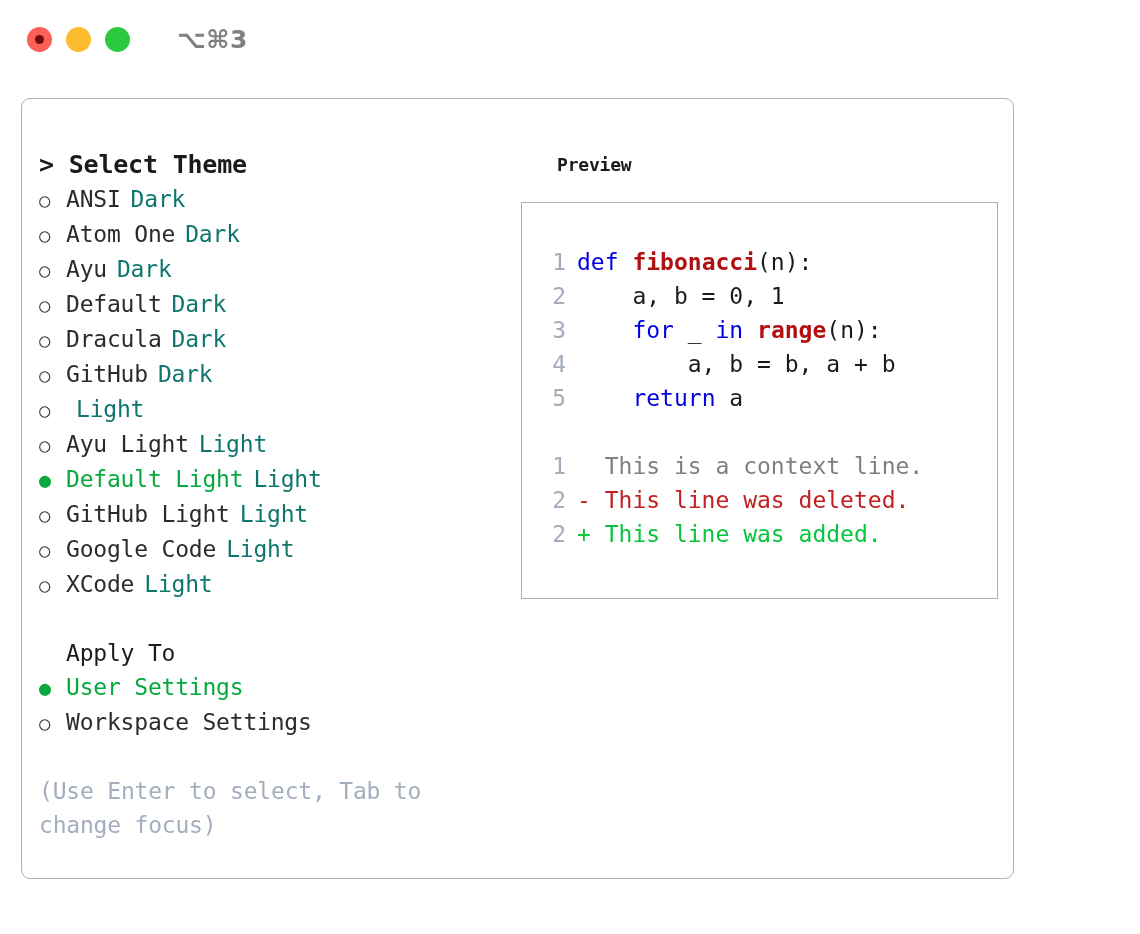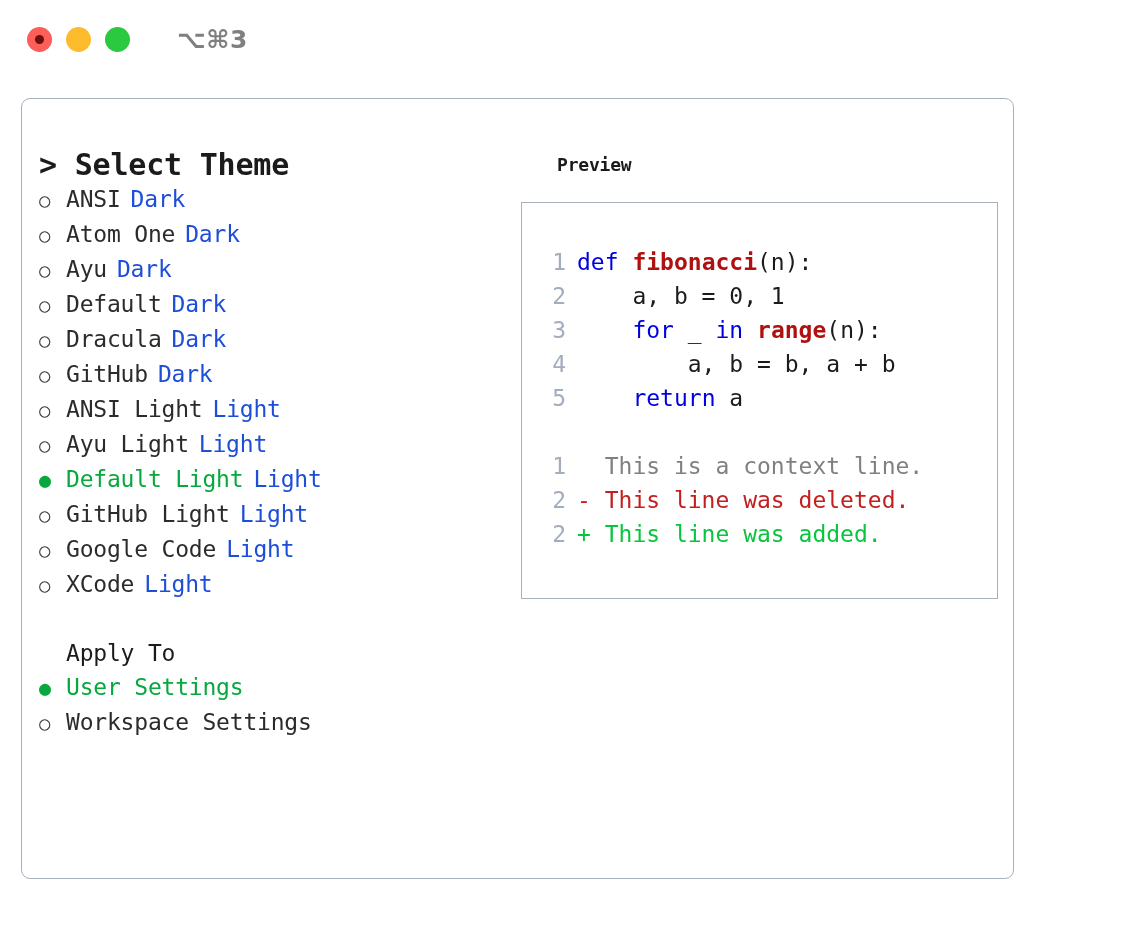--- a/index.html
+++ b/index.html
@@ -83,21 +83,21 @@
     display: flex;
   }
 
   
   .left-col {
     width: 462px;
     flex: 0 0 462px;
     padding-top: 11px;
   }
   .heading {
-    font-size: 30px;
+    font-size: 25px;
     font-weight: bold;
     color: #1b1b1b;
     line-height: 34px;
     white-space: pre;
     letter-spacing: -0.2px;
   }
   .opt-row {
     display: flex;
     align-items: baseline;
     line-height: 34px;
@@ -112,21 +112,21 @@
     line-height: 34px;
     color: #3d3d3d;
   }
   .marker.sel {
     color: #07a83e;
     font-size: 20px;
   }
   .opt-label { color: #2b2b2b; text-align: right; }
   .opt-row.selected .opt-label { color: #07a83e; }
   .opt-tag {
-    color: #1d4ed8;
+    color: #0f766e;
     margin-left: 10px;
     text-align: right;
   }
   .section-gap { height: 34px; }
   .subheading {
     font-size: 23px;
     color: #1b1b1b;
     line-height: 34px;
     padding-left: 27px;
     white-space: pre;
@@ -209,37 +209,38 @@
       <div class="left-col">
         <div class="heading">&gt; Select Theme</div>
 
         <div id="theme-list">
             <div class="opt-row"><span class="marker">○</span><span class="opt-label">ANSI</span><span class="opt-tag">Dark</span></div>
             <div class="opt-row"><span class="marker">○</span><span class="opt-label">Atom One</span><span class="opt-tag">Dark</span></div>
             <div class="opt-row"><span class="marker">○</span><span class="opt-label">Ayu</span><span class="opt-tag">Dark</span></div>
             <div class="opt-row"><span class="marker">○</span><span class="opt-label">Default</span><span class="opt-tag">Dark</span></div>
             <div class="opt-row"><span class="marker">○</span><span class="opt-label">Dracula</span><span class="opt-tag">Dark</span></div>
             <div class="opt-row"><span class="marker">○</span><span class="opt-label">GitHub</span><span class="opt-tag">Dark</span></div>
-            <div class="opt-row"><span class="marker">○</span><span class="opt-label">ANSI Light</span><span class="opt-tag">Light</span></div>
+            <div class="opt-row"><span class="marker">○</span><span class="opt-tag">Light</span></div>
             <div class="opt-row"><span class="marker">○</span><span class="opt-label">Ayu Light</span><span class="opt-tag">Light</span></div>
             <div class="opt-row selected"><span class="marker sel">●</span><span class="opt-label">Default Light</span><span class="opt-tag">Light</span></div>
             <div class="opt-row"><span class="marker">○</span><span class="opt-label">GitHub Light</span><span class="opt-tag">Light</span></div>
             <div class="opt-row"><span class="marker">○</span><span class="opt-label">Google Code</span><span class="opt-tag">Light</span></div>
             <div class="opt-row"><span class="marker">○</span><span class="opt-label">XCode</span><span class="opt-tag">Light</span></div>
           </div>
 
         <div class="section-gap"></div>
 
         <div class="subheading">Apply To</div>
 
         <div id="apply-list">
             <div class="opt-row selected"><span class="marker sel">●</span><span class="opt-label">User Settings</span></div>
             <div class="opt-row"><span class="marker">○</span><span class="opt-label">Workspace Settings</span></div>
           </div>
 
+        <div class="hint">(Use Enter to select, Tab to change focus)</div>
       </div>
 
       <div class="right-col">
         <div class="preview-title">Preview</div>
         <div class="preview-box">
           <div id="code-block">
               <div class="code-line"><span class="lineno">1</span><span><span class="tok-kw">def </span><span class="tok-fn">fibonacci</span><span class="code-text">(n):</span></span></div>
               <div class="code-line"><span class="lineno">2</span><span><span class="code-text">    a, b = 0, 1</span></span></div>
               <div class="code-line"><span class="lineno">3</span><span><span class="code-text">    </span><span class="tok-kw">for </span><span class="code-text">_ </span><span class="tok-kw">in </span><span class="tok-fn">range</span><span class="code-text">(n):</span></span></div>
               <div class="code-line"><span class="lineno">4</span><span><span class="code-text">        a, b = b, a + b</span></span></div>

